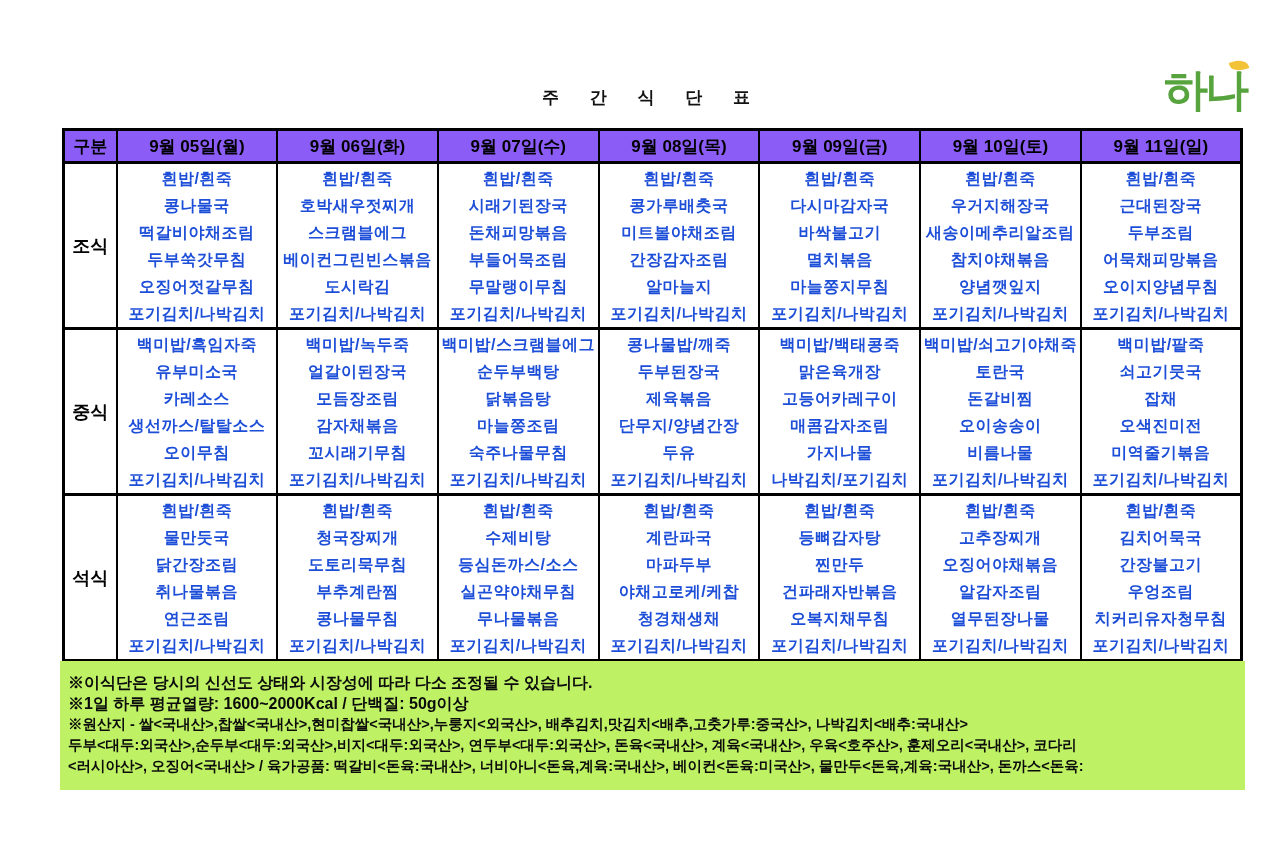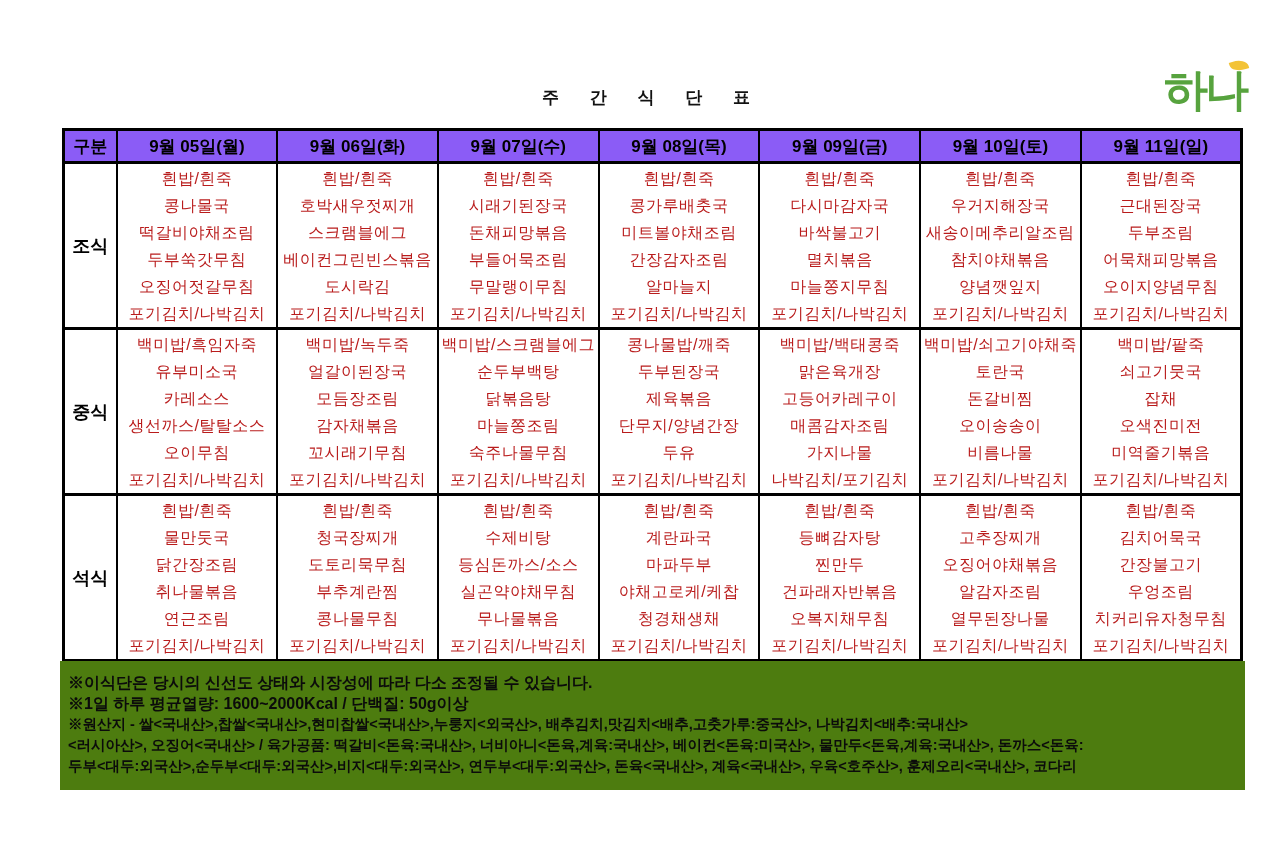--- a/index.html
+++ b/index.html
@@ -96,35 +96,36 @@
     vertical-align: middle;
     font-size: 18px;
     font-weight: bold;
     color: #000;
   }
   .menu-cell {
     height: 166px;
     vertical-align: middle;
     text-align: center;
     font-size: 16px;
-    color: #b91c1c;
+    color: #1d4ed8;
     letter-spacing: 0.5px;
+    font-weight: bold;
   }
   .menu-item {
     line-height: 27px;
     white-space: nowrap;
     overflow: hidden;
   }
 
   
   .notes {
     position: absolute;
     left: 60px; top: 661px;
     width: 1185px;
-    background: #4d7c0f;
+    background: #bef264;
     padding: 11px 8px 13px 8px;
     font-weight: bold;
     color: #0b0b0b;
   }
   .note-line {
     font-size: 16px;
     line-height: 21px;
     white-space: nowrap;
     overflow: hidden;
   }
@@ -343,15 +344,15 @@
           <div class="menu-item">포기김치/나박김치</div>
         </td>
       </tr>
     </tbody>
 </table>
 
 <div class="notes">
     <div class="note-line">※이식단은 당시의 신선도 상태와 시장성에 따라 다소 조정될 수 있습니다.</div>
     <div class="note-line">※1일 하루 평균열량: 1600~2000Kcal / 단백질: 50g이상</div>
     <div class="note-line">※원산지 - 쌀&lt;국내산&gt;,찹쌀&lt;국내산&gt;,현미찹쌀&lt;국내산&gt;,누룽지&lt;외국산&gt;, 배추김치,맛김치&lt;배추,고춧가루:중국산&gt;, 나박김치&lt;배추:국내산&gt;</div>
+    <div class="note-line">두부&lt;대두:외국산&gt;,순두부&lt;대두:외국산&gt;,비지&lt;대두:외국산&gt;, 연두부&lt;대두:외국산&gt;, 돈육&lt;국내산&gt;, 계육&lt;국내산&gt;, 우육&lt;호주산&gt;, 훈제오리&lt;국내산&gt;, 코다리</div>
     <div class="note-line">&lt;러시아산&gt;, 오징어&lt;국내산&gt; / 육가공품: 떡갈비&lt;돈육:국내산&gt;, 너비아니&lt;돈육,계육:국내산&gt;, 베이컨&lt;돈육:미국산&gt;, 물만두&lt;돈육,계육:국내산&gt;, 돈까스&lt;돈육:</div>
-    <div class="note-line">두부&lt;대두:외국산&gt;,순두부&lt;대두:외국산&gt;,비지&lt;대두:외국산&gt;, 연두부&lt;대두:외국산&gt;, 돈육&lt;국내산&gt;, 계육&lt;국내산&gt;, 우육&lt;호주산&gt;, 훈제오리&lt;국내산&gt;, 코다리</div>
   </div>
 
 </body></html>

